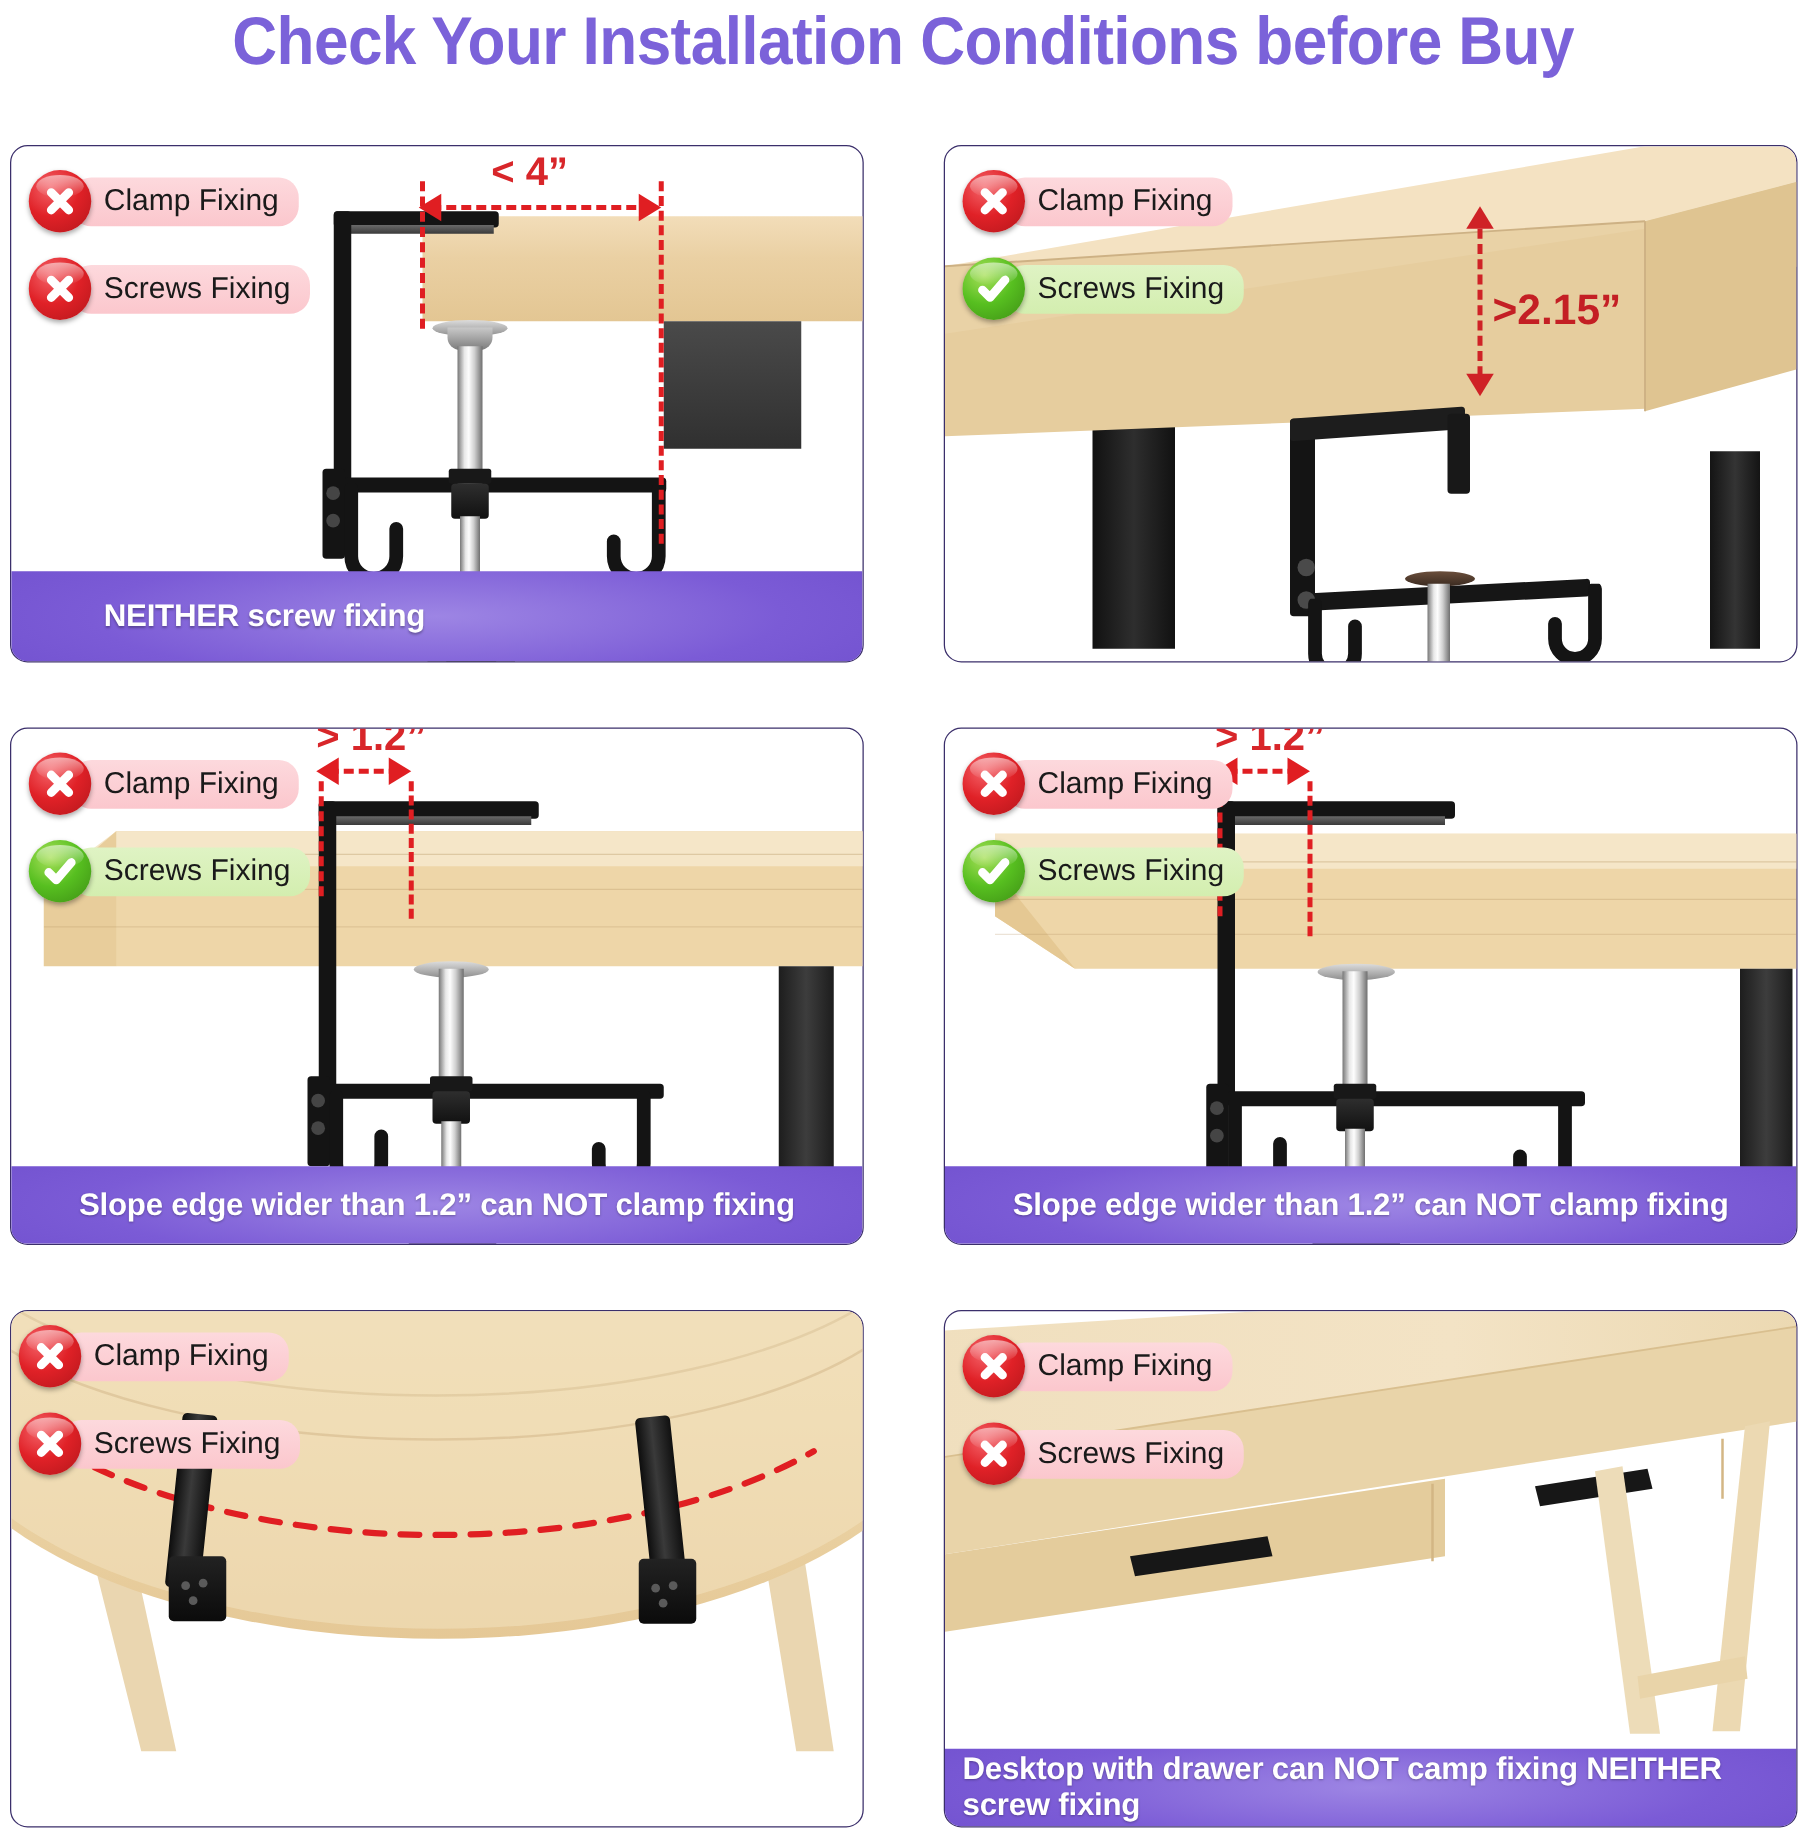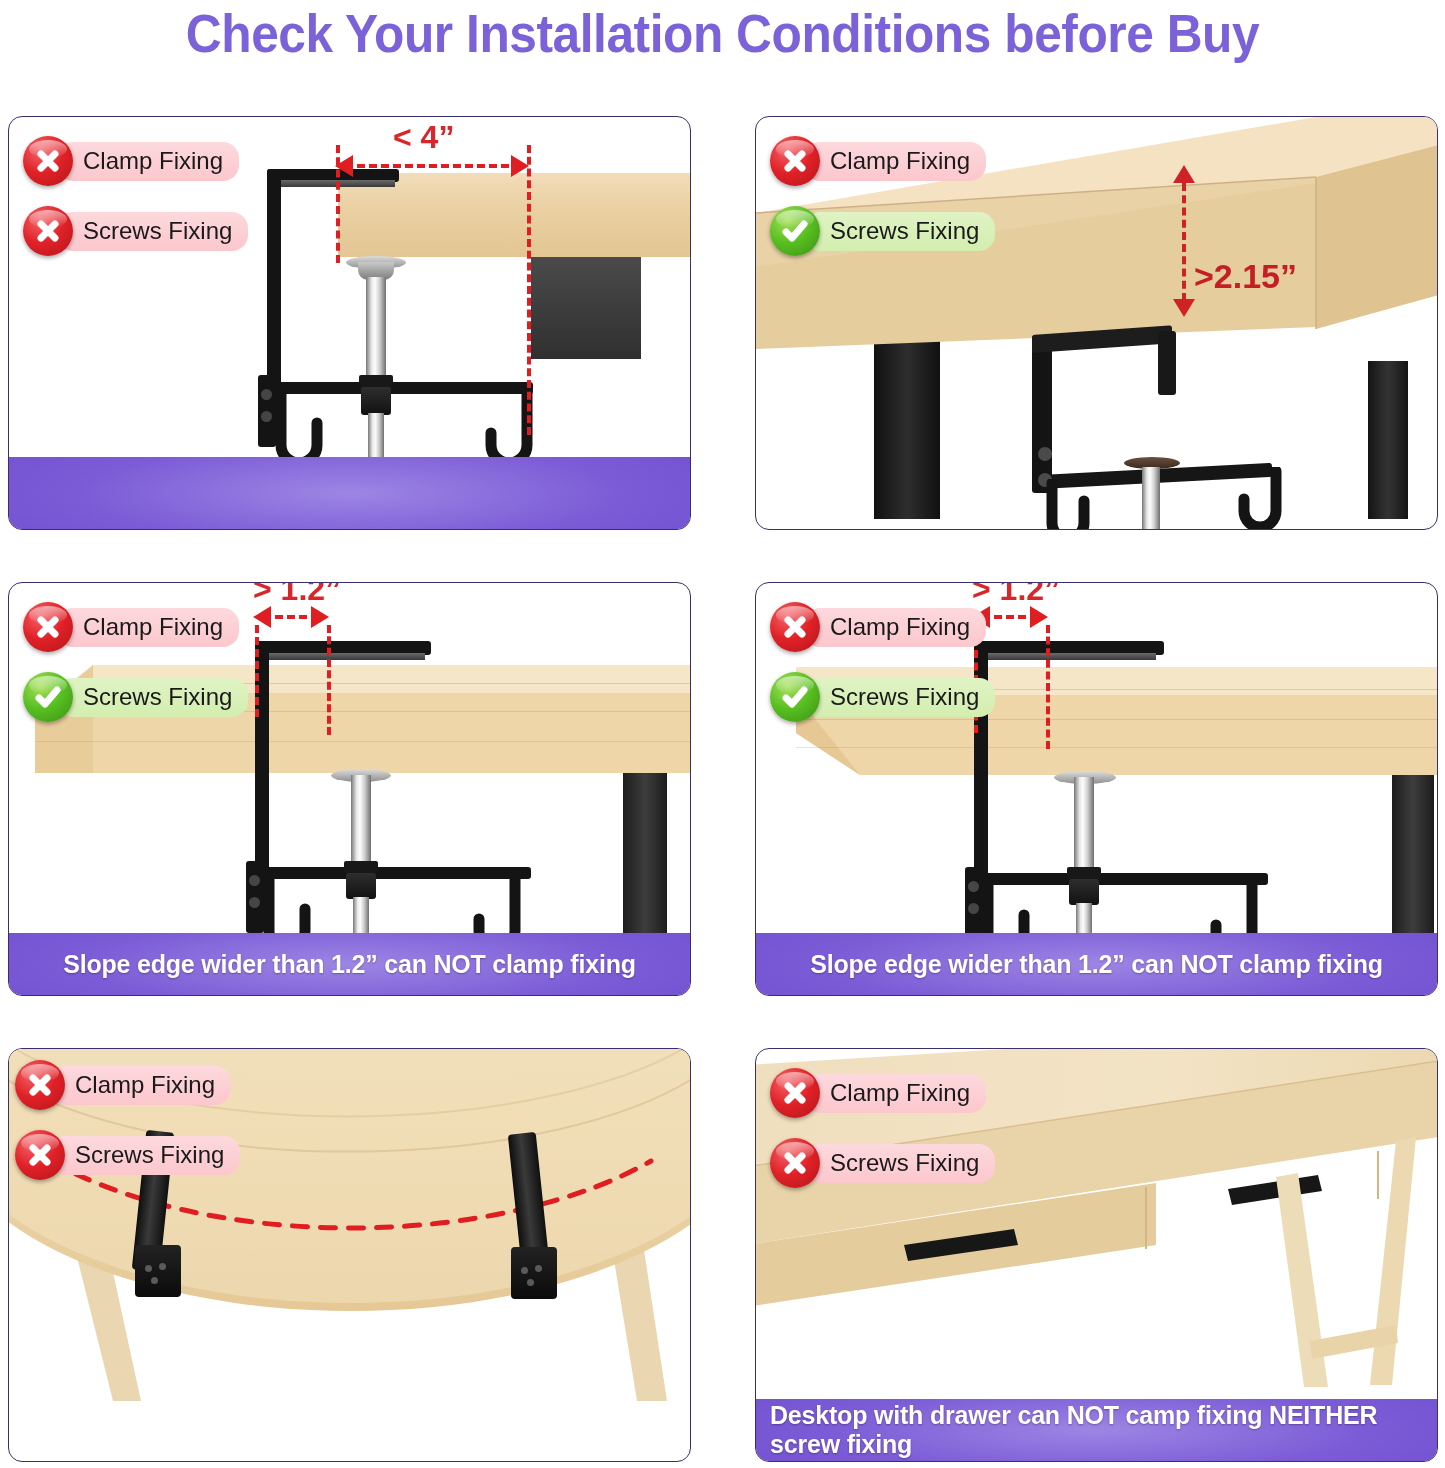--- a/index.html
+++ b/index.html
@@ -166,20 +166,21 @@
           <svg width="30" height="30" viewBox="0 0 30 30">
               <path d="M8 8 L22 22 M22 8 L8 22" stroke="#fff" stroke-width="7" stroke-linecap="round"></path>
             </svg>
         </span>
         <span class="pill pink">Screws Fixing</span>
       </div>
     </div>
 
     <div class="caption two">
       <div>
+        <span class="ctxt">NEITHER screw fixing</span>
       </div>
     </div>
   </div>
 
   <div class="panel">
     <div class="art">
 
       <div style="position:absolute;left:118px;top:102px;width:66px;height:300px;background:linear-gradient(90deg,#111,#2e2e2e 50%,#111);"></div>
 
       <div style="position:absolute;left:612px;top:244px;width:40px;height:158px;background:linear-gradient(90deg,#141414,#343434 50%,#141414);"></div>
@@ -205,21 +206,21 @@
       </svg>
       <svg style="position:absolute;left:478px;top:350px;" width="60" height="78">
         <path d="M10 32 L10 44 A16 16 0 0 0 42 44 L42 4" stroke="#141414" stroke-width="11" fill="none" stroke-linecap="round"></path>
       </svg>
       <div style="position:absolute;left:368px;top:340px;width:56px;height:12px;border-radius:50%;background:linear-gradient(180deg,#6b4f3c,#3a2a20);"></div>
       <div class="chrome" style="position:absolute;left:386px;top:350px;width:18px;height:84px;"></div>
 
       <div style="position:absolute;left:426px;top:66px;border-left:4px dashed #cf2226;height:118px;"></div>
       <div class="arrowU" style="left:417px;top:48px;"></div>
       <div class="arrowD" style="left:417px;top:182px;"></div>
-      <div class="dimlabel dark" style="left:438px;top:112px;font-size:34px;margin-top:28px;">&gt;2.15”</div>
+      <div class="dimlabel dark" style="left:438px;top:112px;font-size:34px;">&gt;2.15”</div>
     </div>
 
     <div class="badges" style="left:14px;top:22px;">
       <div class="badge">
         <span class="mark no">
           <svg width="30" height="30" viewBox="0 0 30 30">
               <path d="M8 8 L22 22 M22 8 L8 22" stroke="#fff" stroke-width="7" stroke-linecap="round"></path>
             </svg>
         </span>
         <span class="pill pink">Clamp Fixing</span>

